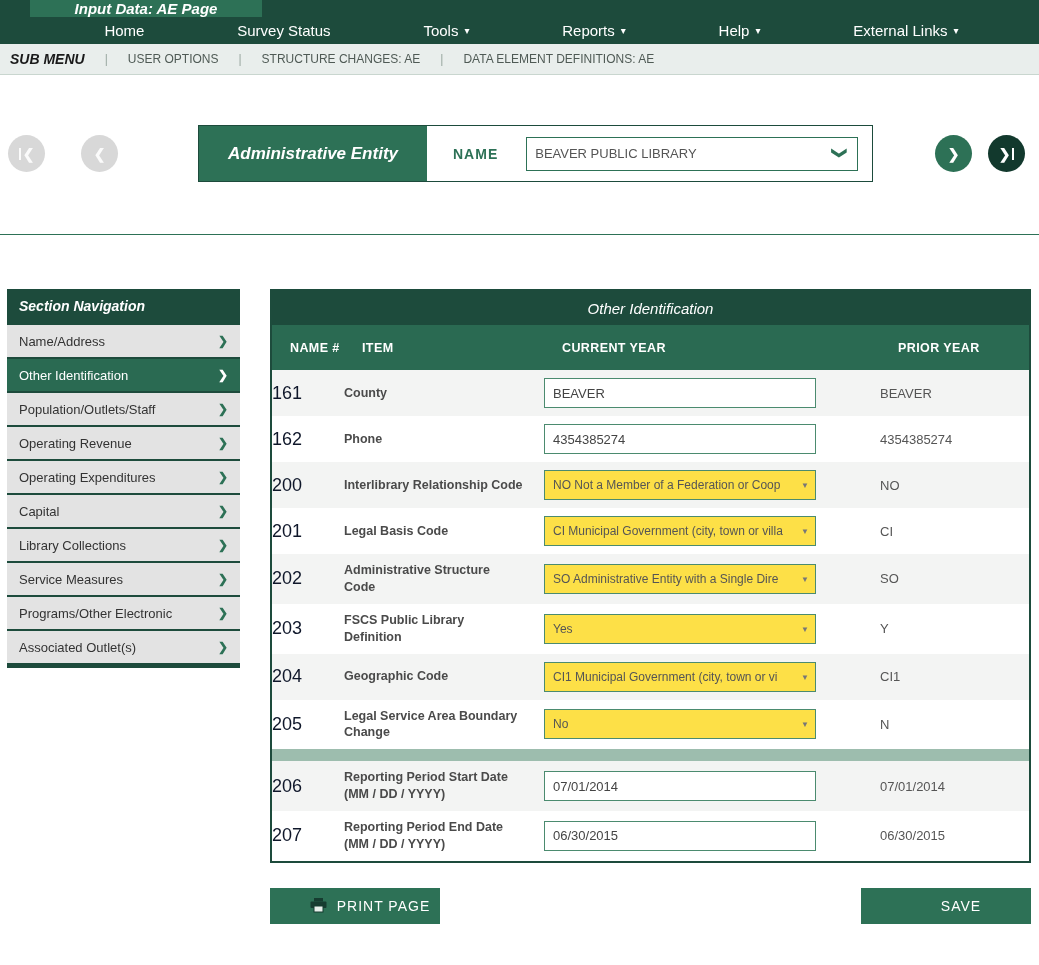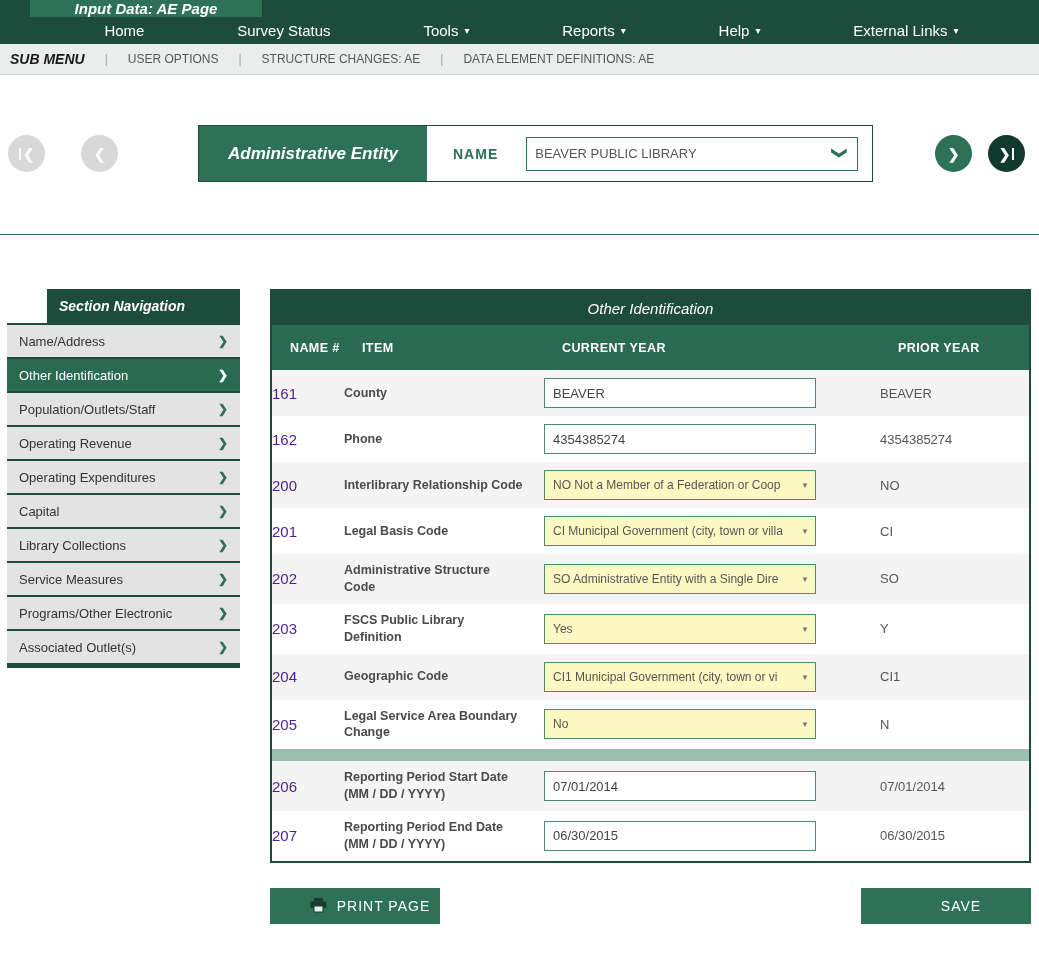--- a/index.html
+++ b/index.html
@@ -57,48 +57,48 @@
   .btn-next { margin-left: 62px; }
   .btn-last { margin-left: 16px; }
 
   .divider { margin-top: 52px; border: none; border-top: 1px solid #2d7156; }
 
   
   .content { display: flex; margin: 54px 8px 0 7px; gap: 30px; align-items: flex-start; }
 
   
   .sidebar { width: 233px; border-bottom: 5px solid #1d4b3c; }
-  .side-header { background: #1d4b3c; color: #fff; font-style: italic; font-weight: bold; font-size: 14px; height: 34px; display: flex; align-items: center; padding-left: 12px; margin-left: 40px; }
+  .side-header { background: #1d4b3c; color: #fff; font-style: italic; font-weight: bold; font-size: 14px; height: 34px; display: flex; align-items: center; padding-left: 12px; }
   .side-item {
     height: 34px; background: #e3e3e3; border-top: 2px solid #1d4b3c;
     display: flex; align-items: center; justify-content: space-between;
     padding: 0 12px; cursor: pointer;
   }
   .side-item .label { font-size: 13px; color: #333; }
   .side-item .chev { color: #2d7156; font-size: 12px; font-weight: bold; }
   .side-item.active { background: #2a6a52; }
   .side-item.active .label, .side-item.active .chev { color: #fff; }
 
   
   .panel { flex: 1; border: 2px solid #1d4b3c; }
   .panel-title { background: #1d4b3c; color: #fff; font-style: italic; font-size: 15px; height: 34px; display: flex; align-items: center; justify-content: center; }
   .grid { display: grid; grid-template-columns: 72px 200px 336px 1fr; align-items: center; padding-left: 18px; }
   .col-header { background: #2a6a52; height: 45px; color: #fff; font-weight: bold; font-size: 12.5px; letter-spacing: 0.4px; }
   .trow { min-height: 45px; background: #fff; padding: 8px 0; }
   .trow.alt { background: #f3f4f3; }
-  .cell-num { font-size: 15px; color: #4c1d95; }
+  .cell-num { font-size: 18px; color: #0f172a; }
   .cell-item { font-size: 12.5px; font-weight: bold; color: #4a4a4a; white-space: pre-line; line-height: 1.35; padding-right: 10px; }
   .cell-prior { font-size: 13px; color: #555; }
   .field {
     width: 272px; height: 30px; border: 1px solid #4b8b6f; background: #fff;
     padding: 0 8px; font-size: 13px; color: #444; font-family: inherit;
   }
   .select-wrap { position: relative; width: 272px; }
   .fselect {
-    width: 100%; height: 30px; border: 1px solid #4b8b6f; background: #fef9c3; color: #555;
+    width: 100%; height: 30px; border: 1px solid #4b8b6f; background: #fde047; color: #555;
     font-size: 12px; padding: 0 20px 0 8px; appearance: none; -webkit-appearance: none; font-family: inherit;
   }
   .select-arrow { position: absolute; right: 7px; top: 11px; font-size: 8px; color: #777; pointer-events: none; }
   .band { height: 12px; background: #9dbdae; }
 
   
   .footer { display: flex; justify-content: space-between; margin: 25px 8px 0 270px; }
   .btn {
     height: 36px; width: 170px; background: #2d7156; color: #fff; border: none;
     font-size: 14px; letter-spacing: 1px; display: flex; align-items: center; justify-content: center;

